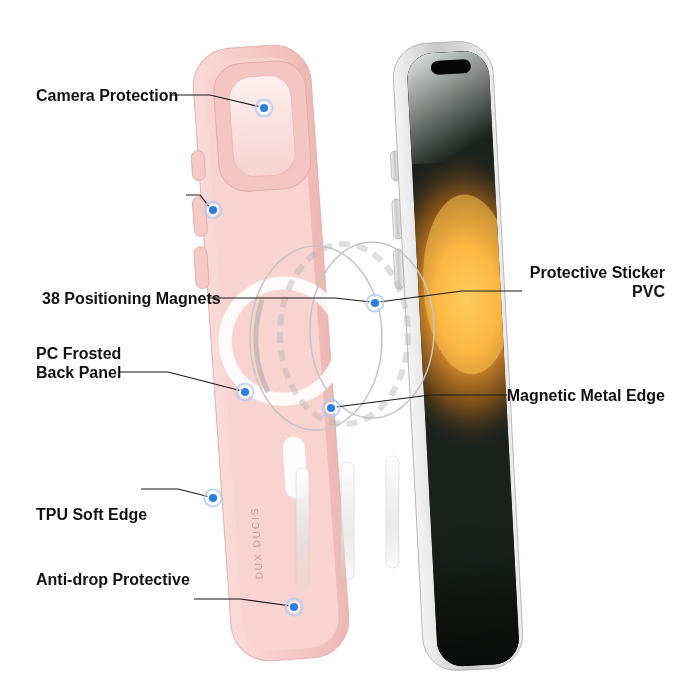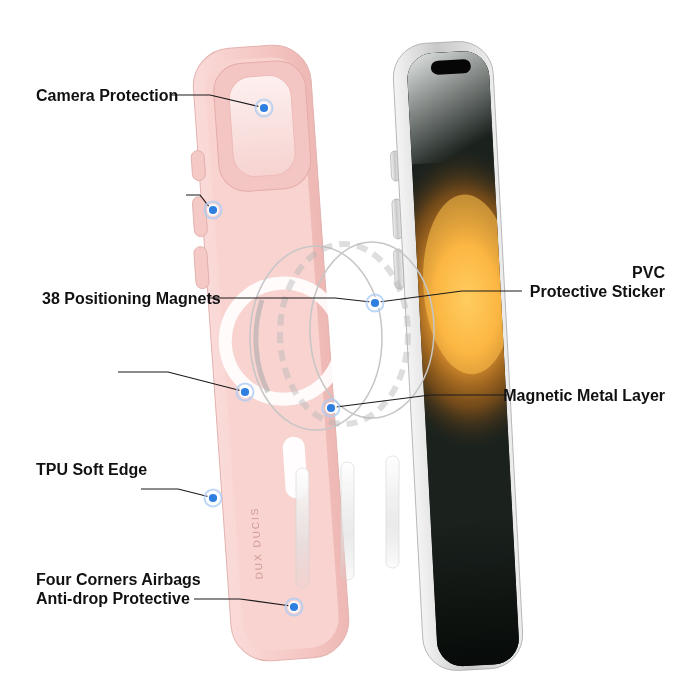--- a/index.html
+++ b/index.html
@@ -8,21 +8,21 @@
          font-family:"Liberation Sans",sans-serif;}
   .stage svg{position:absolute;left:0;top:0;}
   .callout-label{position:absolute;font-weight:700;font-size:16px;line-height:19px;
                  color:#111;white-space:nowrap;}
   .callout-label span{display:block;}
   .align-right{text-align:right;}
   #lbl-camera{left:36px;top:86px;}
   #lbl-buttons{left:36px;top:186px;}
   #lbl-magnets{left:42px;top:289px;}
   #lbl-panel{left:36px;top:344px;}
-  #lbl-tpu{left:36px;top:460px;text-align:right;}
+  #lbl-tpu{left:36px;top:505px;text-align:right;}
   #lbl-corners{left:36px;top:570px;}
   #lbl-pvc{right:35px;top:263px;}
   #lbl-metal{right:35px;top:386px;}
 </style>
 </head>
 <body>
 
 <div class="stage">
 
   <svg width="700" height="700" viewBox="0 0 700 700">
@@ -156,28 +156,31 @@
       </g>
     </g>
   </svg>
 
   <div class="callout-label" id="lbl-camera">
     <span>Camera Protection</span>
   </div>
   <div class="callout-label" id="lbl-magnets">
     <span>38 Positioning Magnets</span>
   </div>
+  <div class="callout-label" id="lbl-panel">
+    <span>PC Frosted</span>
+    <span>Back Panel</span>
+  </div>
   <div class="callout-label" id="lbl-tpu">
     <span>TPU Soft Edge</span>
   </div>
   <div class="callout-label" id="lbl-corners">
-    <span>Four Corners Airbags</span>
     <span>Anti-drop Protective</span>
   </div>
   <div class="callout-label align-right" id="lbl-pvc">
+    <span>Protective Sticker</span>
     <span>PVC</span>
-    <span>Protective Sticker</span>
   </div>
   <div class="callout-label align-right" id="lbl-metal">
-    <span>Magnetic Metal Layer</span>
+    <span>Magnetic Metal Edge</span>
   </div>
 
 </div>
 
 </body></html>

